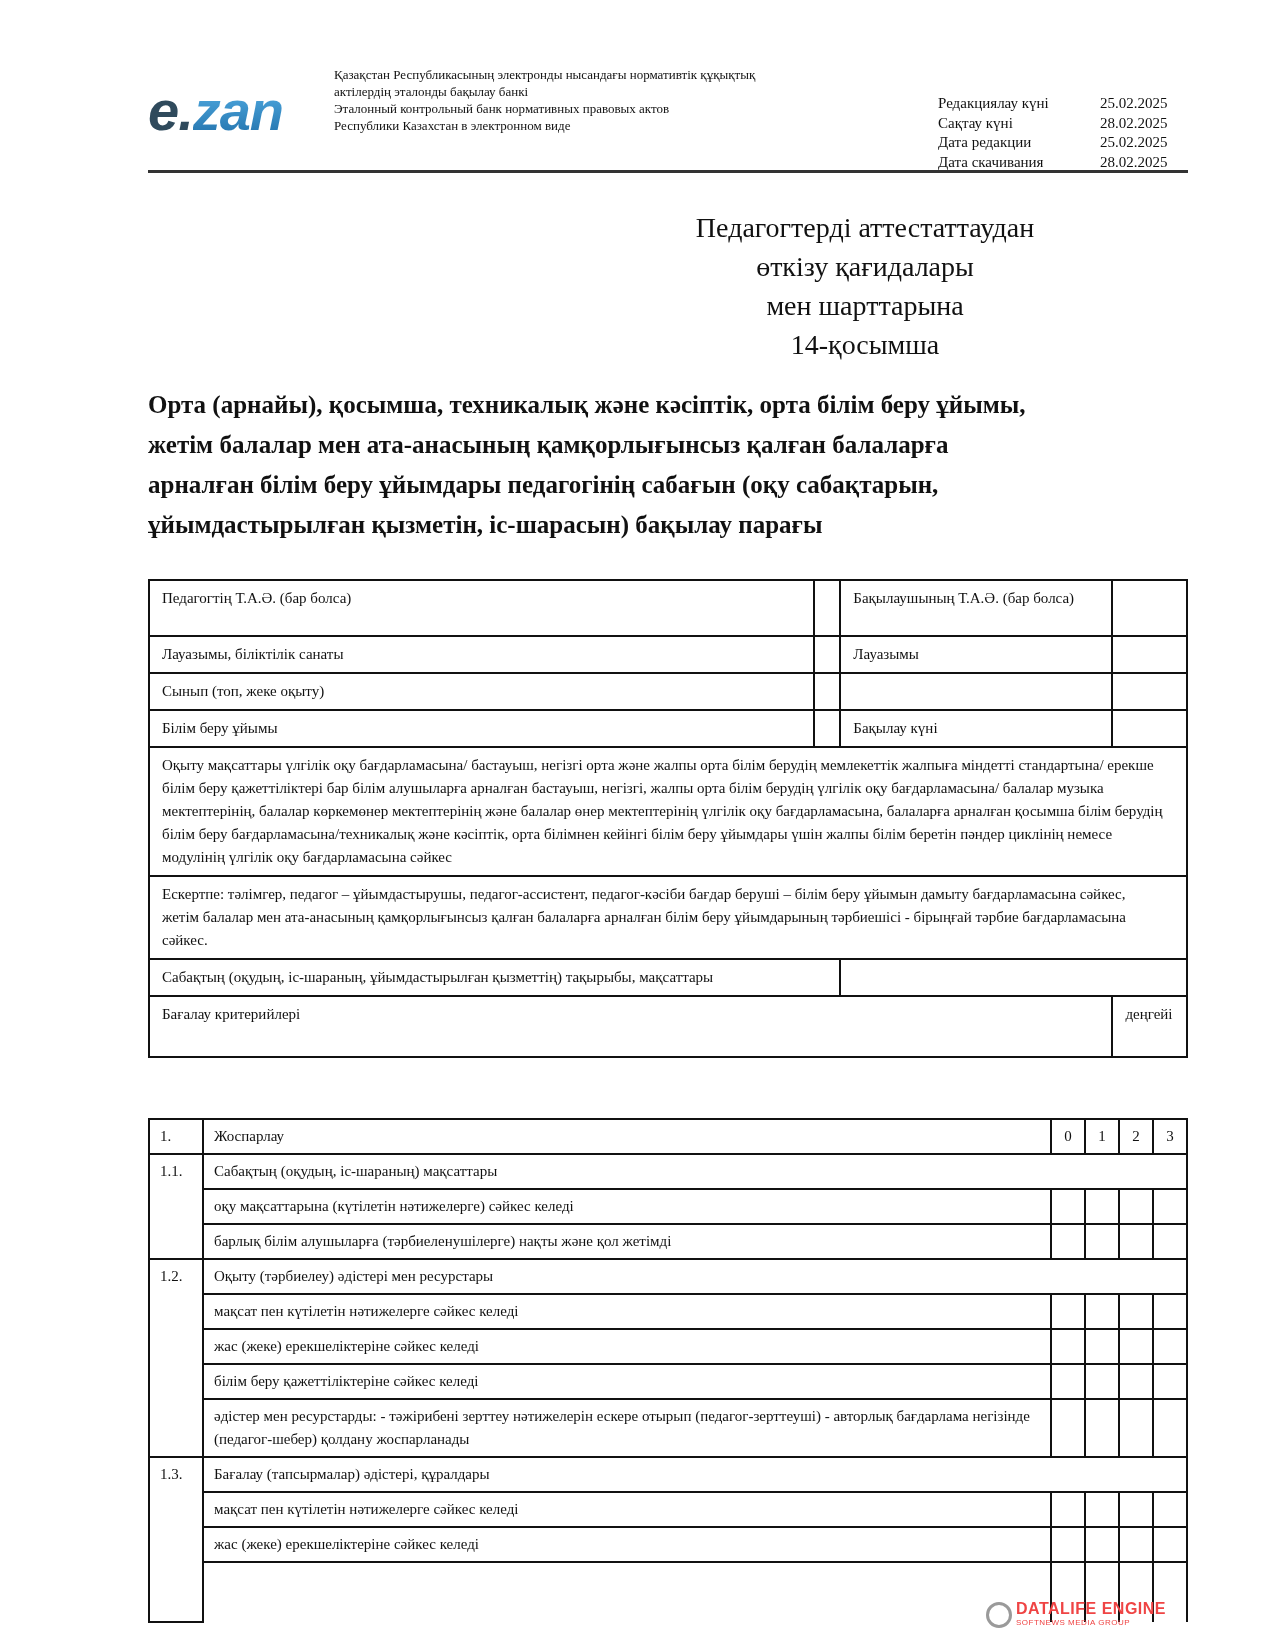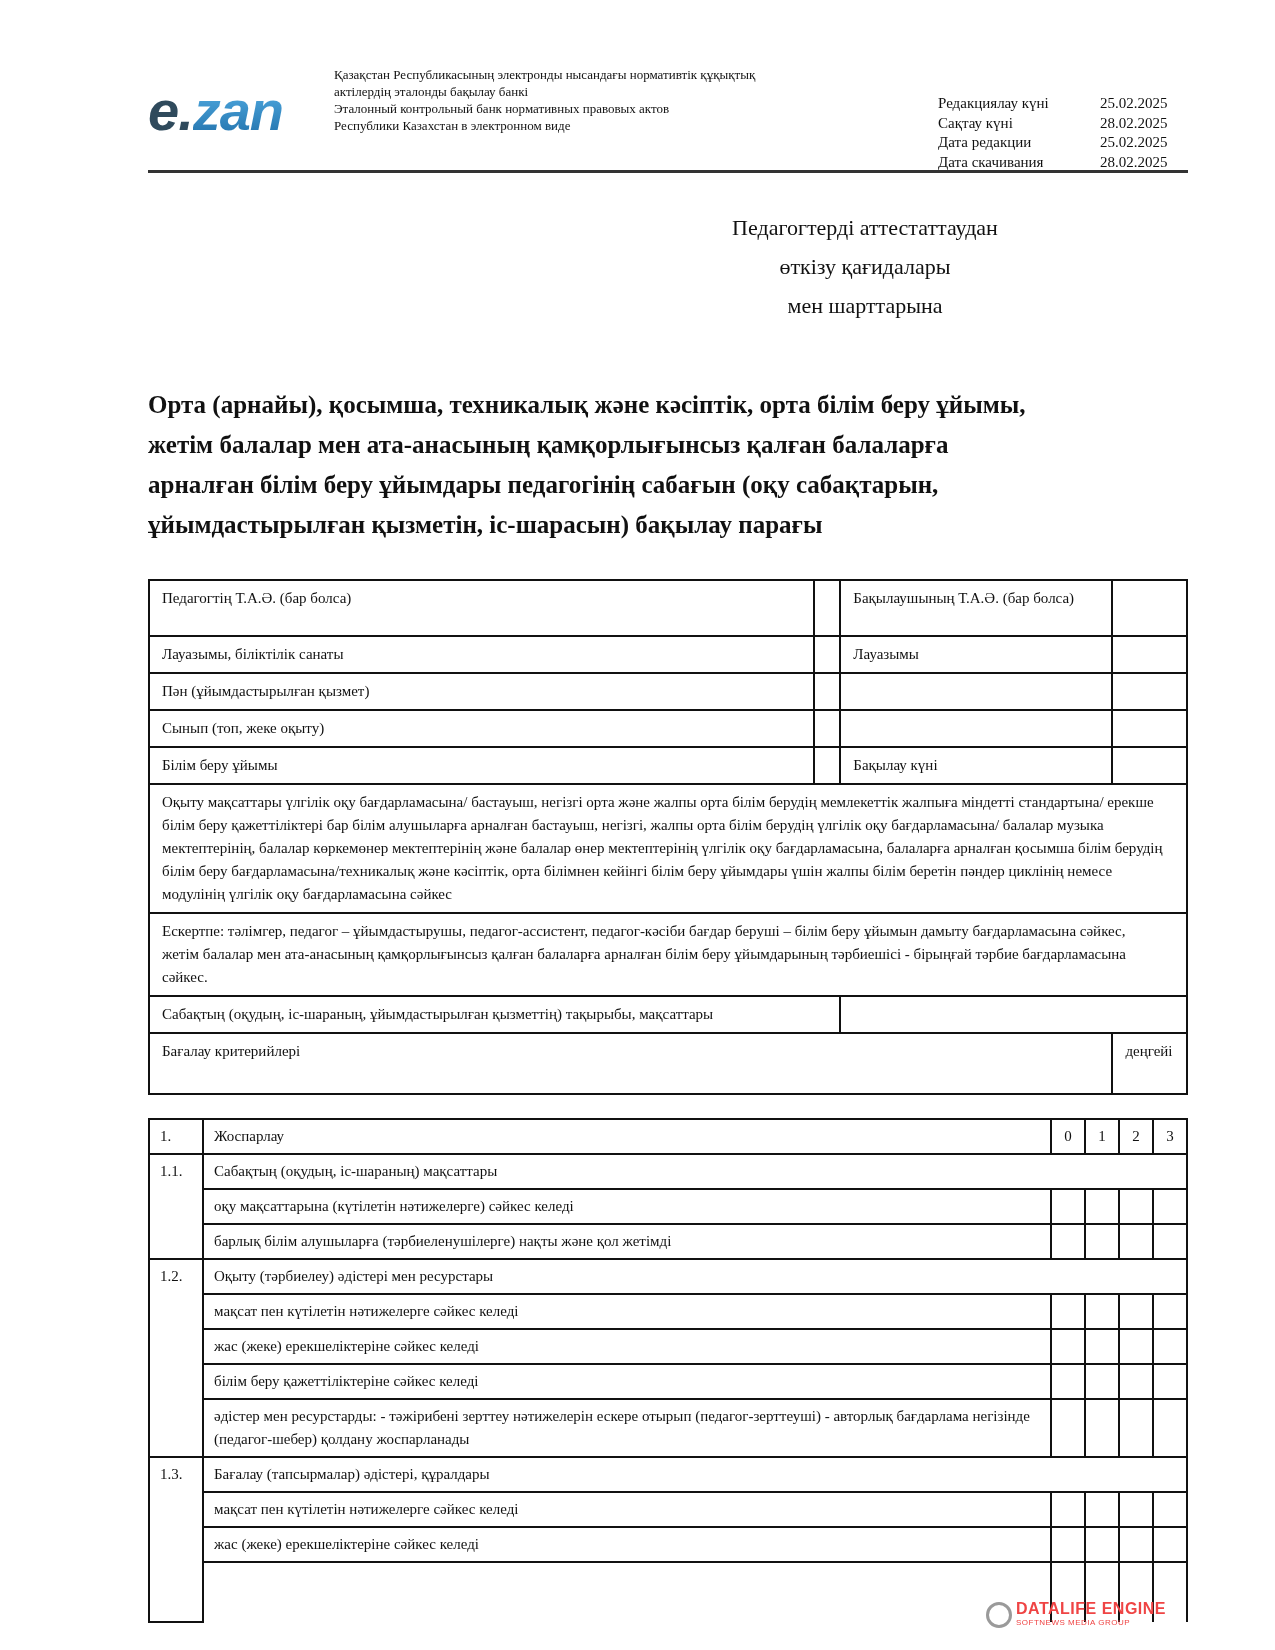--- a/index.html
+++ b/index.html
@@ -10,21 +10,21 @@
           font-weight: bold; font-style: italic; font-size: 56px; letter-spacing: -1px; }
   .logo .e { color: #2f4a5c; }
   .logo .zan { color: #3b9bd6; background: linear-gradient(#58b4ea, #1f6ea8); -webkit-background-clip: text; background-clip: text; color: transparent; }
   .hdr-text { position: absolute; left: 186px; top: 0; font-size: 13px; line-height: 17px; }
   .hdr-dates { position: absolute; left: 790px; top: 0; font-size: 15px; line-height: 19.5px; margin-top: 28px; }
   .hdr-dates .row { display: flex; }
   .hdr-dates .lbl { width: 162px; }
   .hdr-rule { position: absolute; left: 148px; top: 170px; width: 1040px; height: 3px; background: #333; }
 
   .annex { position: absolute; left: 640px; top: 208px; width: 450px; text-align: center;
-           font-size: 22px; line-height: 39px; }
+           font-size: 28px; line-height: 39px; }
   .title { position: absolute; left: 148px; top: 385px; width: 1040px; text-align: left;
            font-weight: bold; font-size: 25px; line-height: 40px; }
 
   table { border-collapse: collapse; position: absolute; font-size: 15px; }
   td { border: 2px solid #111; vertical-align: top; padding: 6px 12px; line-height: 23px; }
   .t1 { left: 148px; top: 579px; width: 1040px; }
   .t2 { left: 148px; top: 1118px; width: 1040px; }
   .t2 td { padding: 5px 10px; }
   .num { width: 32px; }
   .sc { width: 14px; text-align: center; padding: 5px 6px !important; }
@@ -62,20 +62,21 @@
         <span>28.02.2025</span>
       </div>
   </div>
 </div>
 <div class="hdr-rule"></div>
 
 <div class="annex">
   <div>Педагогтерді аттестаттаудан</div>
   <div>өткізу қағидалары</div>
   <div>мен шарттарына</div>
+  <div>14-қосымша</div>
 </div>
 
 <div class="title">
   <div>Орта (арнайы), қосымша, техникалық және кәсіптік, орта білім беру ұйымы,</div>
   <div>жетім балалар мен ата-анасының қамқорлығынсыз қалған балаларға</div>
   <div>арналған білім беру ұйымдары педагогінің сабағын (оқу сабақтарын,</div>
   <div>ұйымдастырылған қызметін, іс-шарасын) бақылау парағы</div>
 </div>
 
 <table class="t1">
@@ -92,26 +93,20 @@
     <td>Бақылаушының Т.А.Ә. (бар болса)</td>
     <td></td>
   </tr>
   <tr>
     <td>Лауазымы, біліктілік санаты</td>
     <td></td>
     <td>Лауазымы</td>
     <td></td>
   </tr>
   <tr>
-    <td>Пән (ұйымдастырылған қызмет)</td>
-    <td></td>
-    <td></td>
-    <td></td>
-  </tr>
-  <tr>
     <td>Сынып (топ, жеке оқыту)</td>
     <td></td>
     <td></td>
     <td></td>
   </tr>
   <tr>
     <td>Білім беру ұйымы</td>
     <td></td>
     <td>Бақылау күні</td>
     <td></td>

